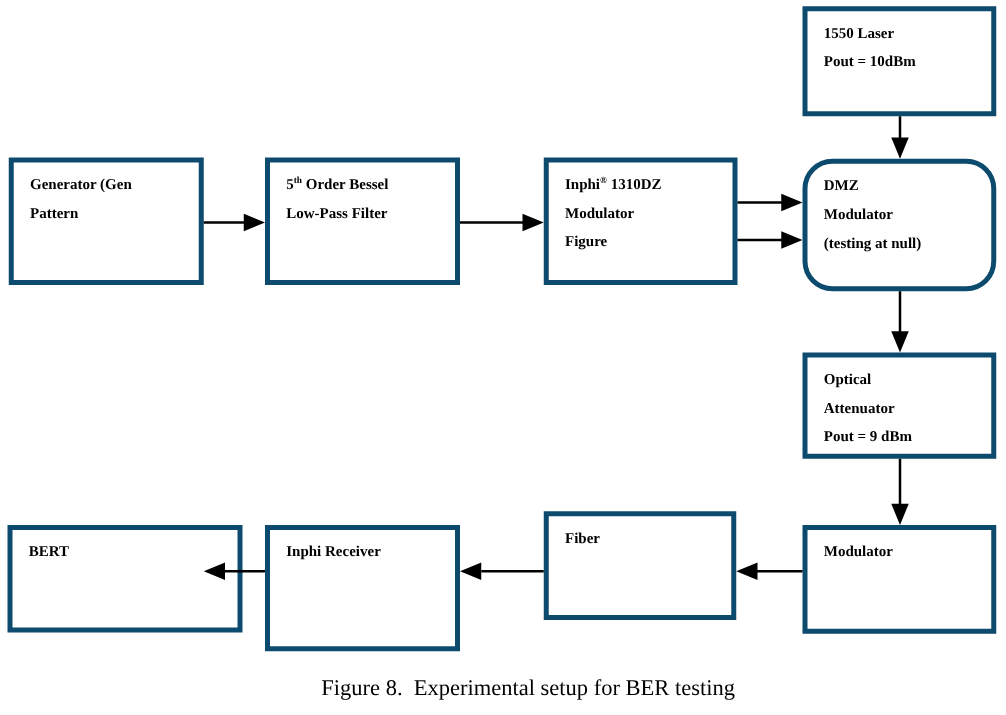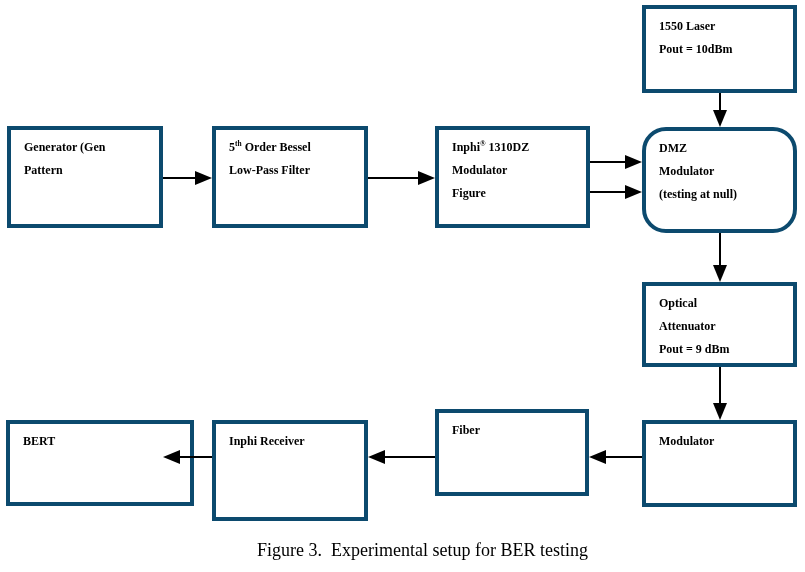--- a/index.html
+++ b/index.html
@@ -135,15 +135,15 @@
     <g>
       <line x1="435" y1="457" x2="385" y2="457"></line>
       <polygon points="368,457 385,450 385,464"></polygon>
     </g>
     <g>
       <line x1="212" y1="457" x2="180" y2="457"></line>
       <polygon points="163,457 180,450 180,464"></polygon>
     </g>
   </svg>
 
-  <div id="figure-caption">Figure 3.  Experimental setup for BER testing</div>
+  <div id="figure-caption">Figure 8.  Experimental setup for BER testing</div>
 
 </div>
 
 </body></html>

